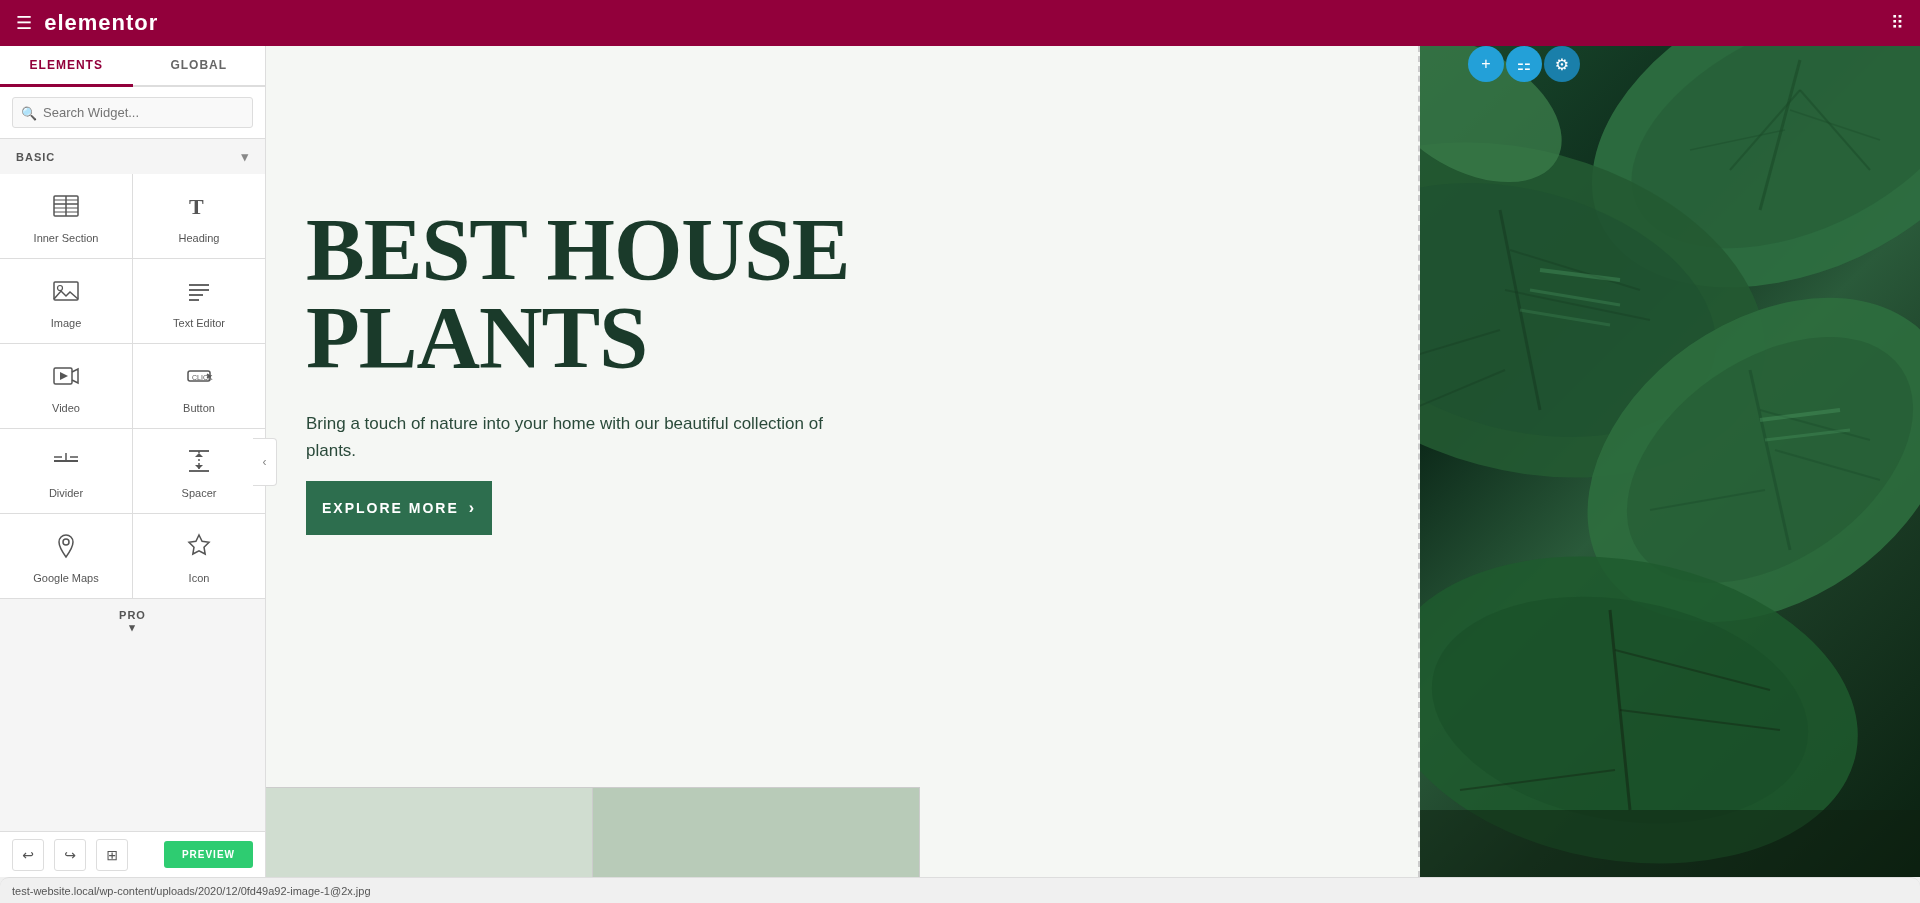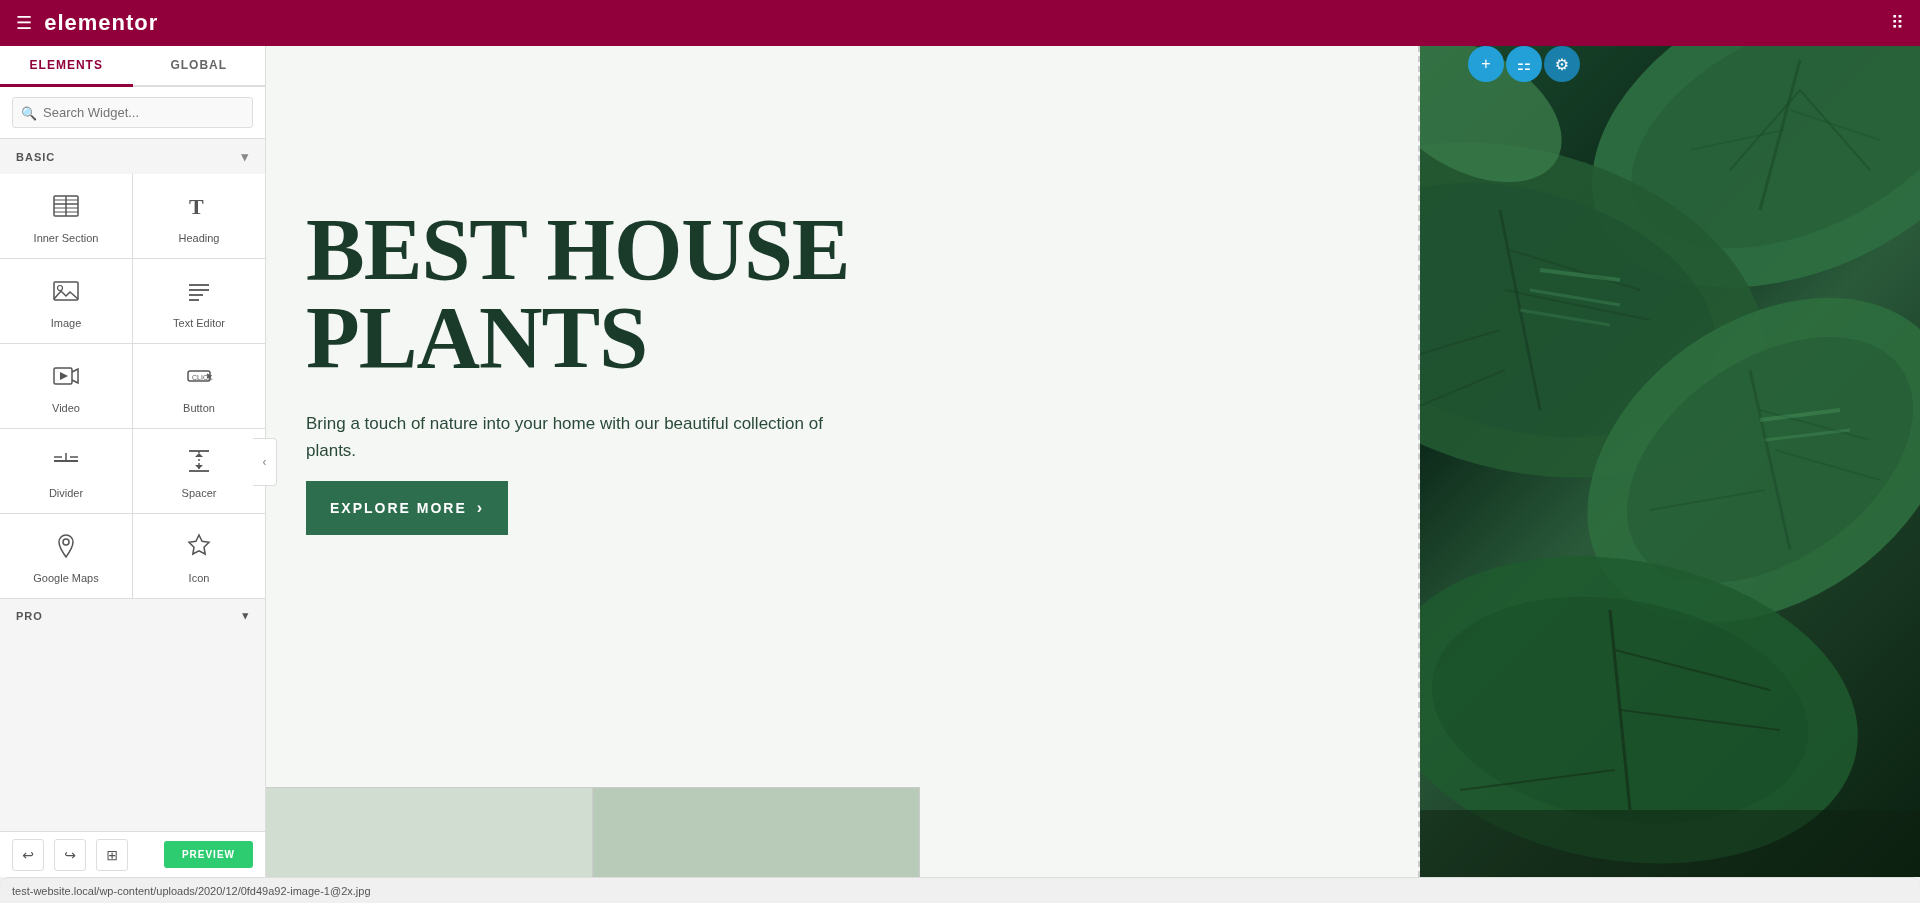--- a/index.html
+++ b/index.html
@@ -133,20 +133,21 @@
       display: flex;
       justify-content: space-between;
       align-items: center;
       padding: 10px 16px;
       font-size: 11px;
       font-weight: bold;
       letter-spacing: 1px;
       color: #555;
       background: #f5f5f5;
       cursor: pointer;
+      flex-direction: column;
     }
 
     
     .collapse-handle {
       position: absolute;
       right: -12px;
       top: 50%;
       transform: translateY(-50%);
       width: 24px;
       height: 48px;
@@ -274,21 +275,21 @@
       color: #2a4a3a;
       line-height: 1.6;
       margin-bottom: 17px;
       max-width: 520px;
     }
 
     .explore-btn {
       background: #2d6e4e;
       color: #fff;
       border: none;
-      padding: 18px 24px;
+      padding: 18px 16px;
       font-size: 14px;
       font-weight: bold;
       letter-spacing: 2px;
       cursor: pointer;
       display: inline-flex;
       align-items: center;
       gap: 10px;
     }
     .explore-btn-arrow { font-size: 16px; }
 

